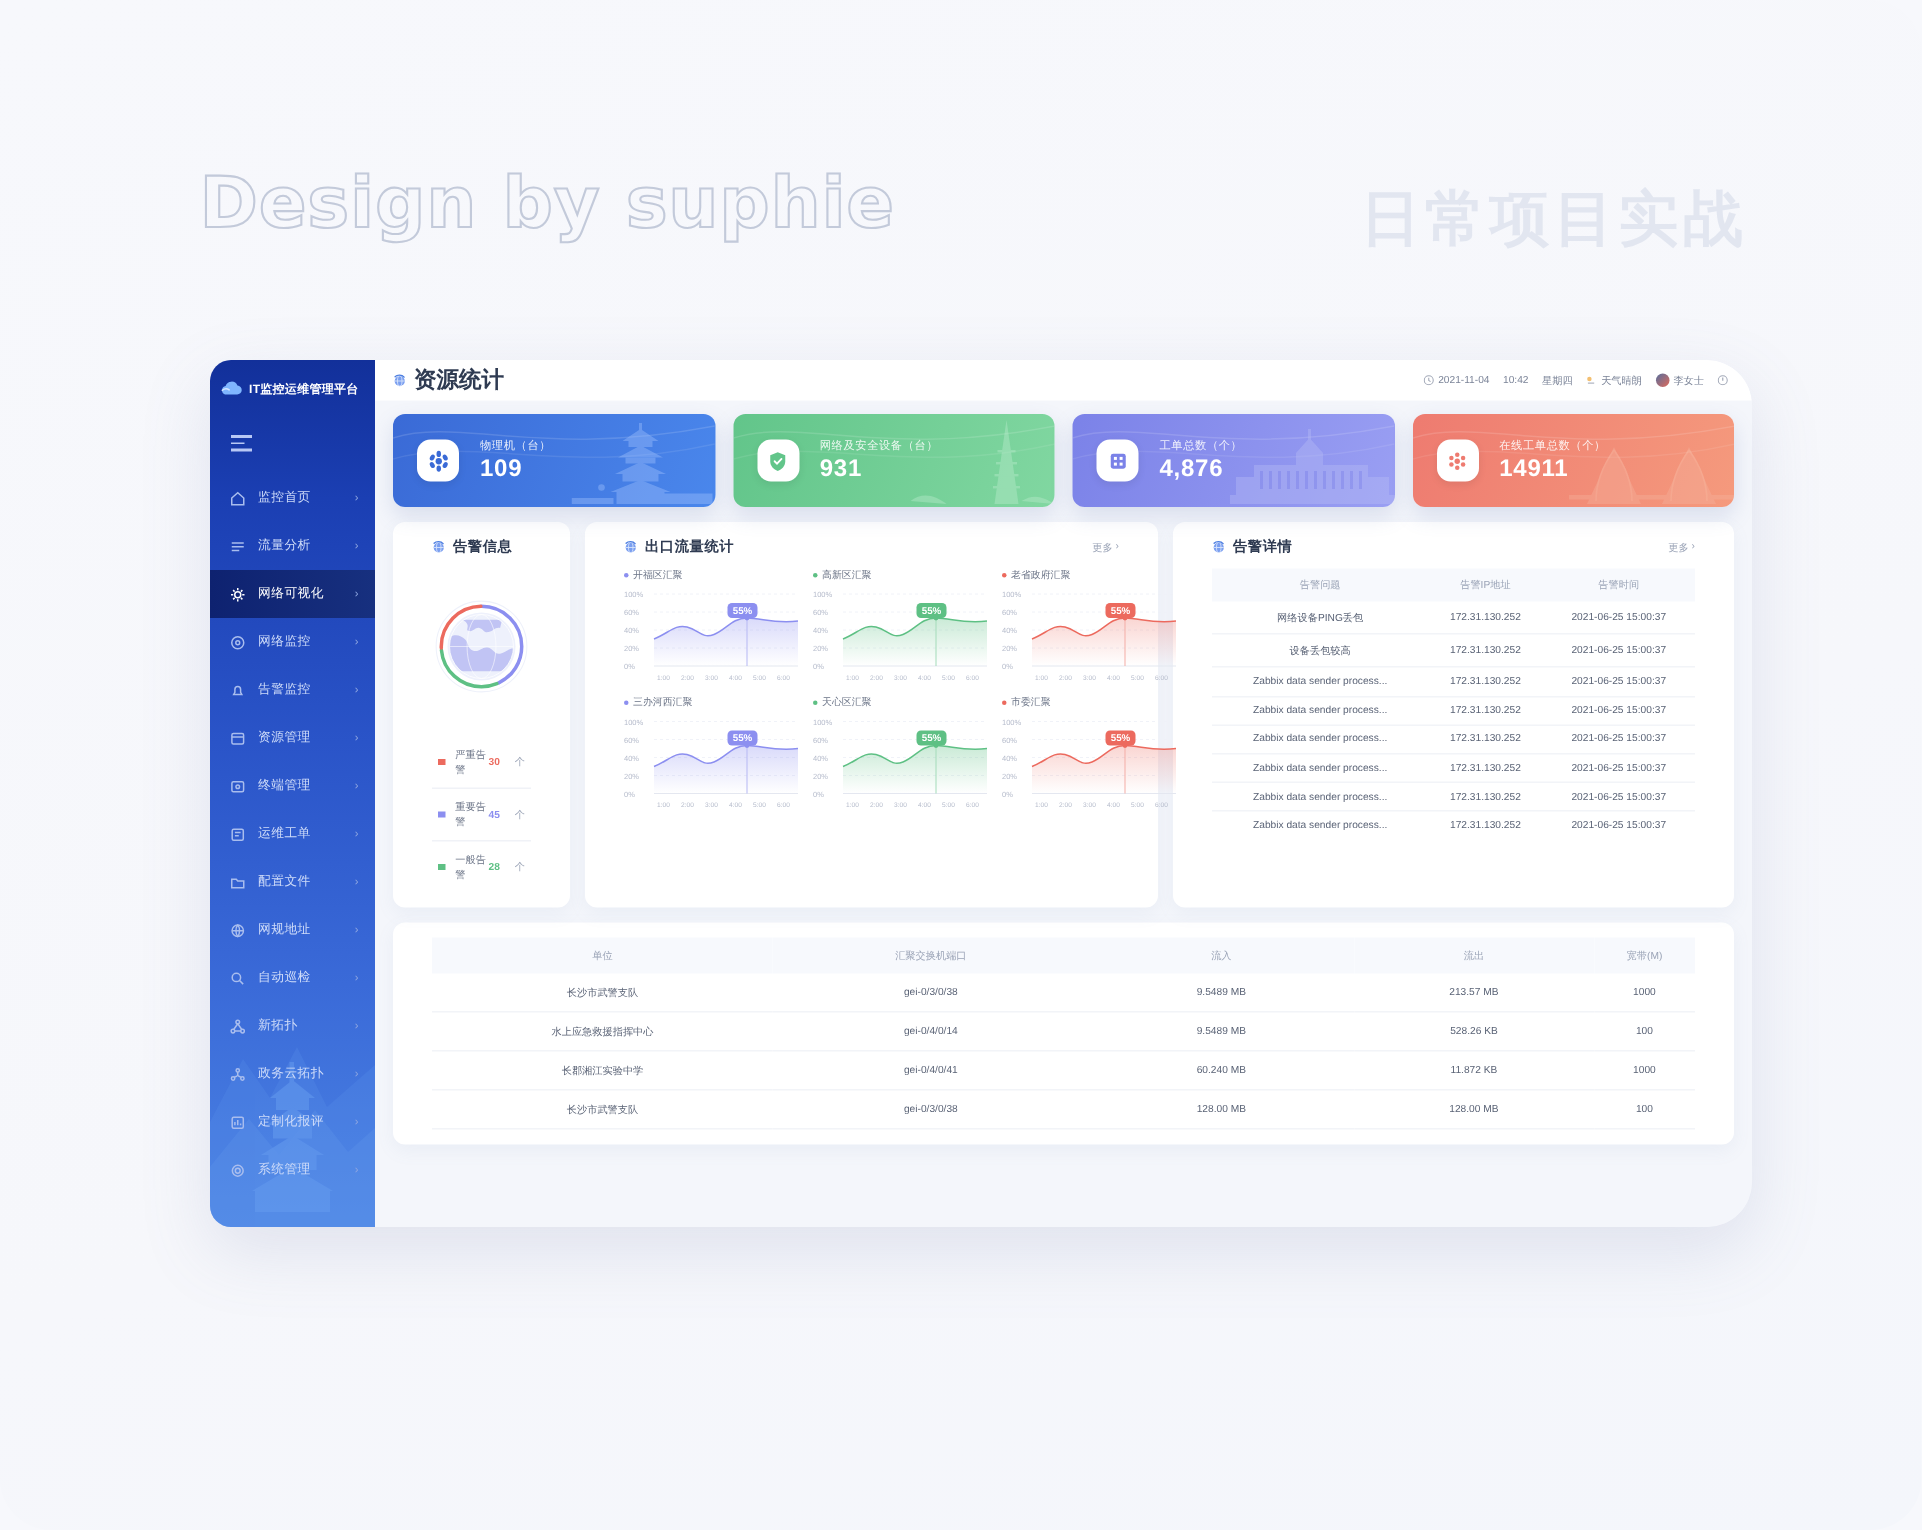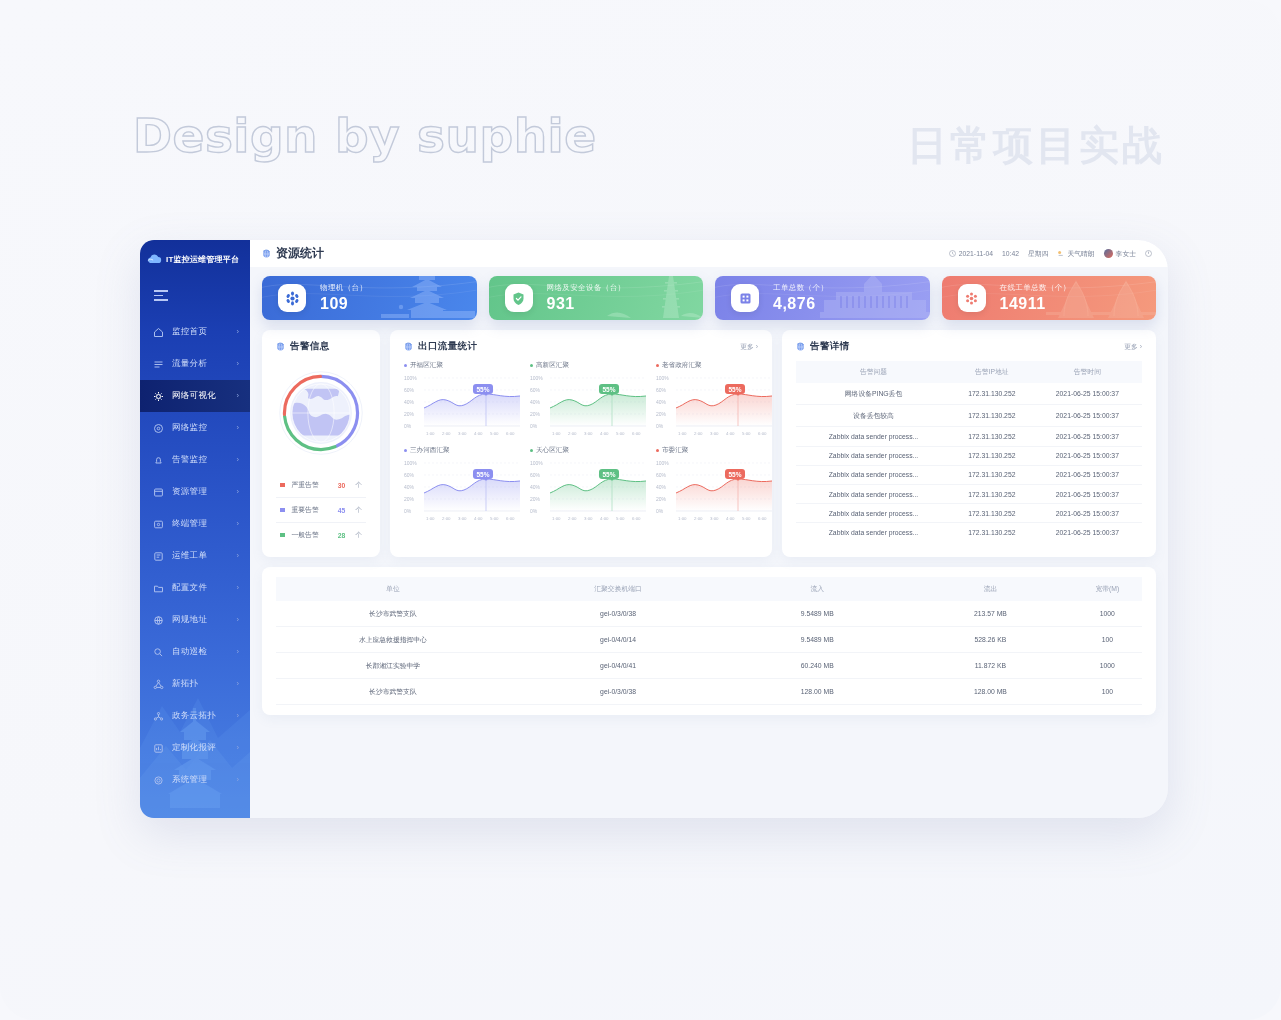--- a/index.html
+++ b/index.html
@@ -92,58 +92,58 @@
   
   .main {
     flex: 1; background: #f4f6fb; display: flex; flex-direction: column;
     border-radius: 0 30px 30px 0; overflow: hidden;
   }
   .topbar {
     height: 27px; background: #ffffff; display: flex; align-items: center;
     padding: 0 16px 0 12px; gap: 10px;
     border-radius: 0 24px 0 0;
   }
-  .topbar-title { display: flex; align-items: center; gap: 5px; font-size: 12px; font-weight: bold; color: #2b3category; color:#2f3b52;}
+  .topbar-title { display: flex; align-items: center; gap: 5px; font-size: 15px; font-weight: bold; color: #2b3category; color:#2f3b52;}
   .bullet-ico { width: 9px; height: 9px; flex:0 0 9px; }
   .topbar-right {
     margin-left: auto; display: flex; align-items: center; gap: 9px;
     font-size: 6.8px; color: #7b8498;
   }
   .topbar-right .chip { display: flex; align-items: center; gap: 3px; }
   .clock-ico, .weather-ico, .power-ico { width: 7px; height: 7px; flex: 0 0 7px; opacity:.8;}
   .avatar {
     width: 9px; height: 9px; border-radius: 50%;
     background: linear-gradient(135deg,#546e9e,#e06a5a);
     flex: 0 0 9px;
   }
 
   .content { padding: 9px 12px 12px 12px; flex: 1; }
 
   
   .cards { display: flex; gap: 12px; }
   .card {
-    flex: 1; height: 44px; border-radius: 8px; position: relative;
+    flex: 1; height: 62px; border-radius: 8px; position: relative;
     overflow: hidden; display: flex; align-items: center; padding-left: 16px;
     box-shadow: 0 6px 14px rgba(90,110,170,.18);
   }
   .card-ico {
     width: 28px; height: 28px; border-radius: 9px; background: #ffffff;
     display: flex; align-items: center; justify-content: center;
     flex: 0 0 28px; z-index: 2; box-shadow: 0 2px 6px rgba(0,0,0,.08);
   }
   .card-text { margin-left: 14px; z-index: 2; }
   .card-label { font-size: 7.5px; color: rgba(255,255,255,.88); letter-spacing: .4px; }
   .card-value { font-size: 16px; font-weight: bold; color: #fff; margin-top: 2px; letter-spacing: .5px;}
   .card-art { position: absolute; right: 0; bottom: 0; opacity: .42; z-index: 1;}
   .card-wave { position: absolute; left: 0; top: 0; width: 100%; height: 100%; opacity: .3; z-index:1;}
 
   
   .row2 { display: flex; gap: 10px; margin-top: 10px; }
   .panel {
-    background: #ffffff; border-radius: 8px; padding: 10px 14px;
+    background: #ffffff; border-radius: 8px; padding: 10px 26px;
     box-shadow: 0 4px 12px rgba(120,135,175,.08);
   }
   .panel-head {
     display: flex; align-items: center; gap: 5px; margin-bottom: 8px;
   }
   .panel-title { font-size: 9.5px; font-weight: bold; color: #2f3b52; letter-spacing: .4px; }
   .more {
     margin-left: auto; font-size: 6.8px; color: #9aa3b6; cursor: pointer;
     display: flex; align-items: center; gap: 2px;
   }

